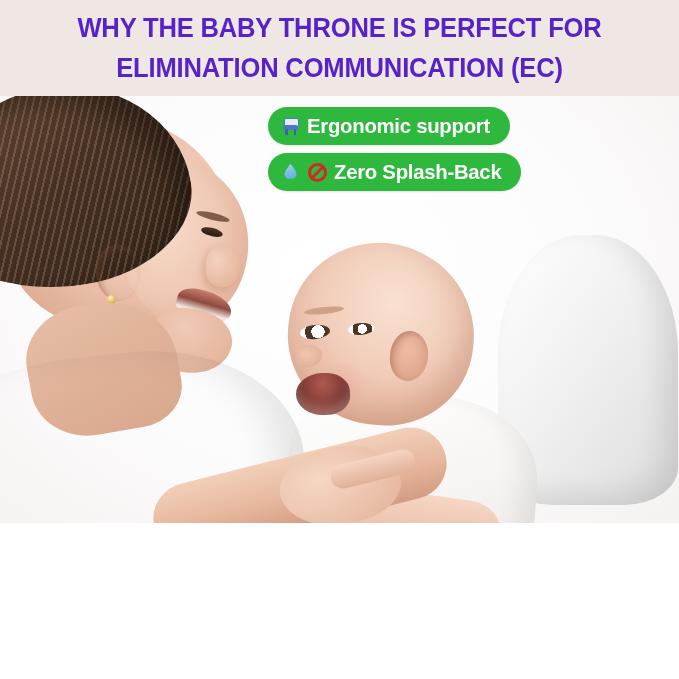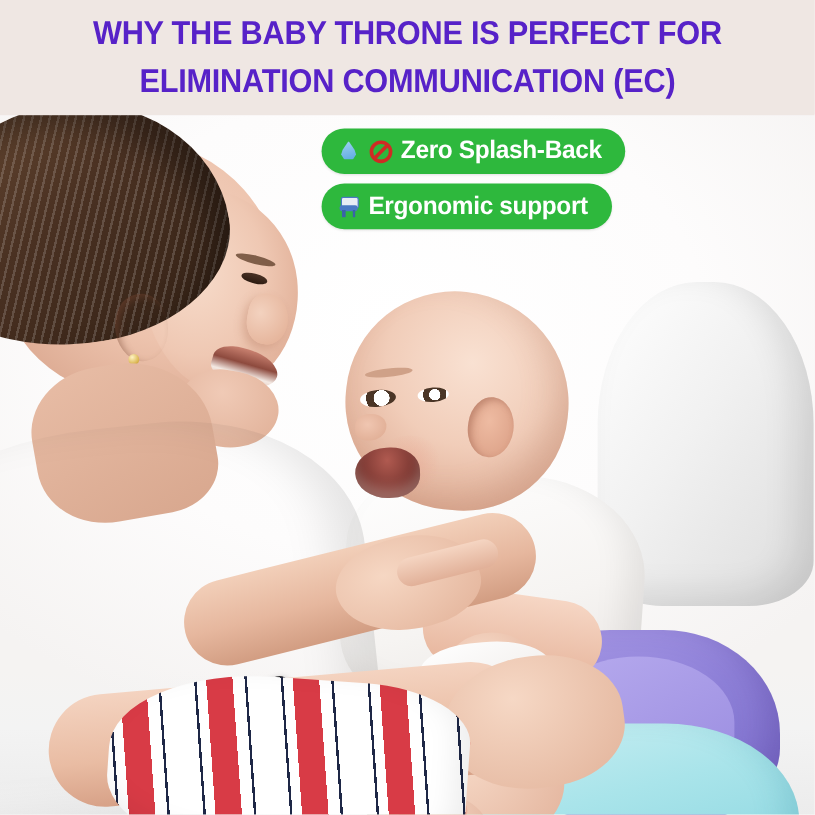--- a/index.html
+++ b/index.html
@@ -8,21 +8,21 @@
     padding: 0;
     background: #ffffff;
   }
   body {
     font-family: "Liberation Sans", sans-serif;
   }
 
   .poster {
     position: relative;
     width: 679px;
-    height: 679px;
+    height: 523px;
     overflow: hidden;
     background: #efe7e3;
   }
 
   
   .header-band {
     position: absolute;
     left: 0; top: 0;
     width: 679px;
     height: 96px;
@@ -625,36 +625,36 @@
   <div class="header-band">
     <div class="headline">
       <span class="headline-line">WHY THE BABY THRONE IS PERFECT FOR</span>
       <span class="headline-line">ELIMINATION COMMUNICATION (EC)</span>
     </div>
   </div>
 
   <div class="badges">
 
     <div class="badge">
+      <span class="ico ico-chair">
+        <span class="back"></span>
+          <span class="seat"></span>
+        <span class="legl"></span>
+          <span class="legr"></span>
+      </span>
+      <span class="badge-label">Ergonomic support</span>
+    </div>
+
+    <div class="badge">
       <span class="ico ico-drop">
           <span class="d"></span>
         </span>
       <span class="ico ico-ban">
           <span class="ring"></span>
           <span class="slash"></span>
         </span>
       <span class="badge-label">Zero Splash-Back</span>
     </div>
 
-    <div class="badge">
-      <span class="ico ico-chair">
-        <span class="back"></span>
-          <span class="seat"></span>
-        <span class="legl"></span>
-          <span class="legr"></span>
-      </span>
-      <span class="badge-label">Ergonomic support</span>
-    </div>
-
 
   </div>
 
 </div>
 
 </body></html>

